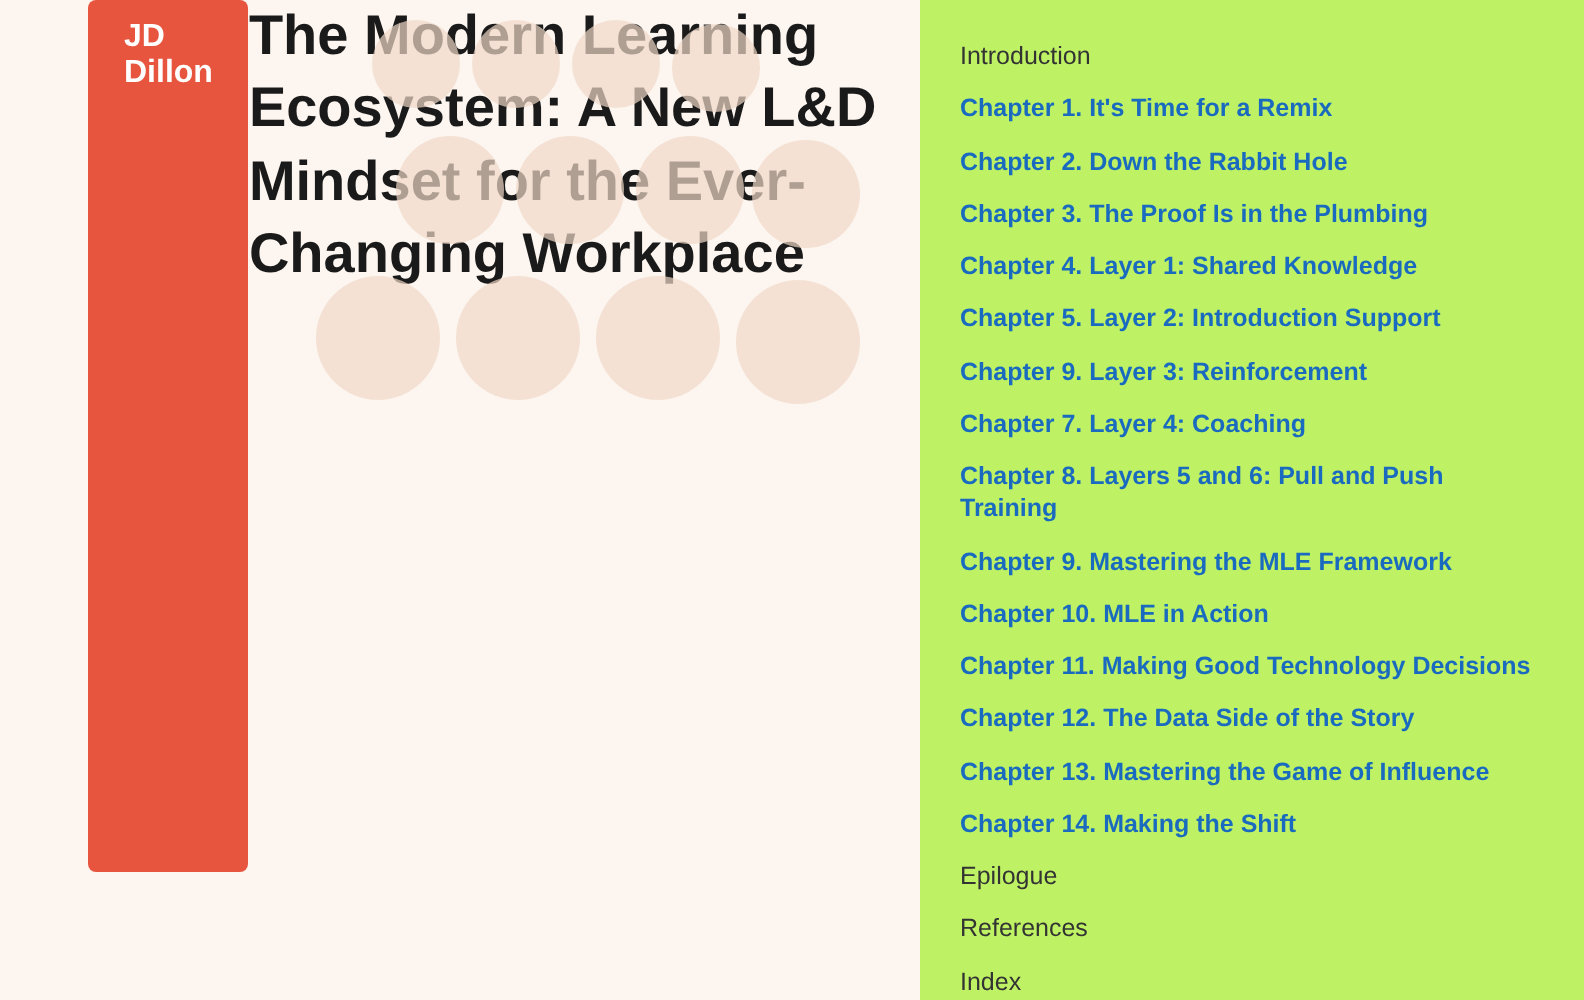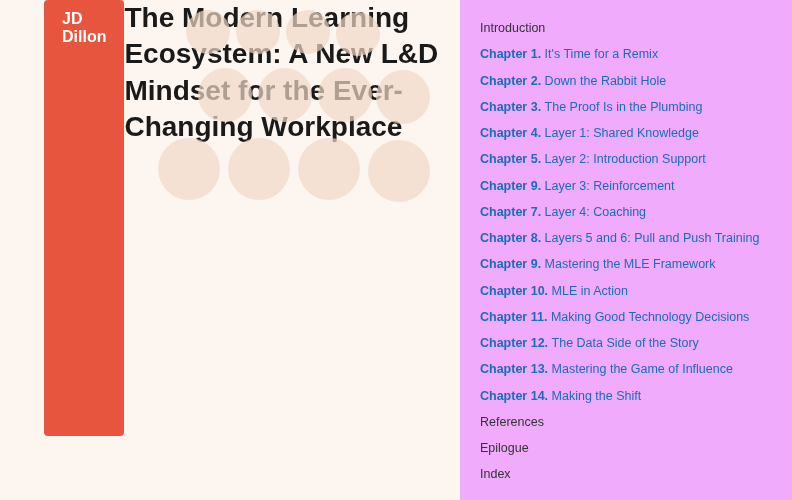--- a/index.html
+++ b/index.html
@@ -62,21 +62,21 @@
       font-size: 28px;
       font-weight: 700;
       color: #1a1a1a;
       line-height: 1.3;
       max-width: 340px;
     }
 
     .right-panel {
       width: 332px;
       height: 500px;
-      background: #f0abfc;
+      background: #bef264;
       overflow-y: auto;
       padding: 20px 20px 20px 20px;
     }
 
     .toc-item {
       display: block;
       margin-bottom: 10px;
       font-family: Arial, Helvetica, sans-serif;
       font-size: 12.5px;
       color: #333;
@@ -86,21 +86,21 @@
     .toc-item a {
       color: #1a6bbf;
       text-decoration: none;
     }
 
     .toc-chapter {
       font-weight: 700;
     }
 
     .toc-chapter-title {
-      font-weight: normal;
+      font-weight: bold;
       text-align: right;
     }
 
     .toc-plain {
       color: #333;
     }
   </style>
 </head>
 <body>
 
@@ -133,16 +133,16 @@
     <div class="toc-item"><a href="#"><span class="toc-chapter">Chapter 5.  </span><span class="toc-chapter-title">Layer 2: Introduction Support</span></a></div>
     <div class="toc-item"><a href="#"><span class="toc-chapter">Chapter 9.  </span><span class="toc-chapter-title">Layer 3: Reinforcement</span></a></div>
     <div class="toc-item"><a href="#"><span class="toc-chapter">Chapter 7.  </span><span class="toc-chapter-title">Layer 4: Coaching</span></a></div>
     <div class="toc-item"><a href="#"><span class="toc-chapter">Chapter 8.  </span><span class="toc-chapter-title">Layers 5 and 6: Pull and Push Training</span></a></div>
     <div class="toc-item"><a href="#"><span class="toc-chapter">Chapter 9.  </span><span class="toc-chapter-title">Mastering the MLE Framework</span></a></div>
     <div class="toc-item"><a href="#"><span class="toc-chapter">Chapter 10.  </span><span class="toc-chapter-title">MLE in Action</span></a></div>
     <div class="toc-item"><a href="#"><span class="toc-chapter">Chapter 11.  </span><span class="toc-chapter-title">Making Good Technology Decisions</span></a></div>
     <div class="toc-item"><a href="#"><span class="toc-chapter">Chapter 12.  </span><span class="toc-chapter-title">The Data Side of the Story</span></a></div>
     <div class="toc-item"><a href="#"><span class="toc-chapter">Chapter 13.  </span><span class="toc-chapter-title">Mastering the Game of Influence</span></a></div>
     <div class="toc-item"><a href="#"><span class="toc-chapter">Chapter 14.  </span><span class="toc-chapter-title">Making the Shift</span></a></div>
+    <div class="toc-item"><span class="toc-plain">Epilogue</span></div>
     <div class="toc-item"><span class="toc-plain">References</span></div>
-    <div class="toc-item"><span class="toc-plain">Epilogue</span></div>
     <div class="toc-item"><span class="toc-plain">Index</span></div>
   </div>
 
 </body></html>

